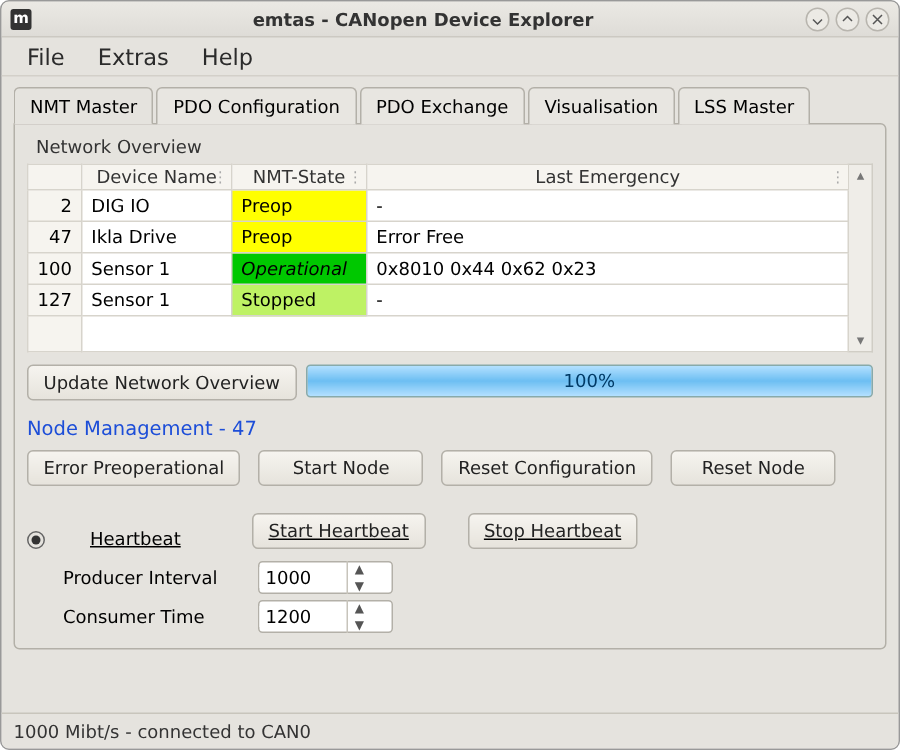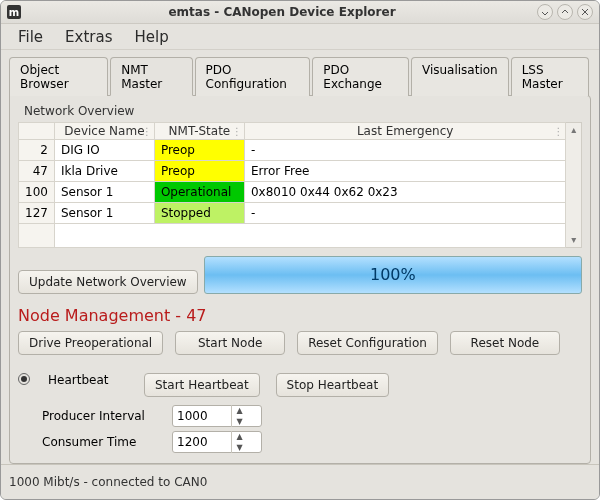--- a/index.html
+++ b/index.html
@@ -18,41 +18,41 @@
   .tab.active { background: #e5e3de; border-bottom: 1px solid #e5e3de; font-weight: normal; z-index:2;}
   .tabpanel { border: 1px solid #b3b0a8; border-radius: 0 4px 4px 4px; background: #e5e3de; padding: 6px 8px 10px 8px; flex:0 0 auto;}
   .grouplabel { font-size: 12px; color: #333; margin: 2px 0 4px 6px; }
   .tablewrap { position:relative; display:flex;}
   table { border-collapse: collapse; width: 100%; background: #fff; font-size: 12px; }
   th { background: #f6f4ef; border: 1px solid #d7d4cc; padding: 1px 6px; font-weight: normal; color:#333; text-align:center; position:relative;}
   th .dots{position:absolute;right:2px;top:3px;font-size:10px;color:#aaa;}
   td { border: 1px solid #d7d4cc; padding: 3px 6px; }
   td.idcol { background: #f6f4ef; text-align:right; width:28px;}
   .nmt-yellow { background: #ffff00; }
-  .nmt-green { background: #00c800; }
+  .nmt-green { background: #00c800; font-style: italic; }
   .nmt-orange { background: #bef264; }
   .emptyrow td { height: 24px; border-top:none;}
   .scrollbar { width: 16px; background: #efede8; border:1px solid #d0cdc5; border-left:none; display:flex;flex-direction:column;align-items:center;justify-content:space-between;font-size:10px;color:#777;}
   .scrollbtn{height:14px;display:flex;align-items:center;justify-content:center;cursor:pointer;width:100%;}
-  .row { display: flex; align-items: flex-end; gap: 6px; margin-top: 8px; }
+  .row { display: flex; align-items: flex-start; gap: 6px; margin-top: 8px; }
   .btn { background: linear-gradient(#f6f4ef,#e6e3dc); border: 1px solid #b3b0a8; border-radius: 4px; font-size: 12px; color:#222; padding: 4px 10px; cursor:pointer;}
   .btn.wide { min-width: 140px; text-align:center;}
-  .progress { flex:1; height: 38px; border: 1px solid #8aa; border-radius: 3px; background: linear-gradient(#b3e0ff,#6cbef2,#b3e0ff); display:flex;align-items:center;justify-content:center;font-size:16px;color:#003a66;}
-  .section { margin-top: 12px; font-size: 16px; color:#b91c1c;}
+  .progress { flex:1; height: 22px; border: 1px solid #8aa; border-radius: 3px; background: linear-gradient(#b3e0ff,#6cbef2,#b3e0ff); display:flex;align-items:center;justify-content:center;font-size:12px;color:#003a66;}
+  .section { margin-top: 12px; font-size: 13px; color:#1d4ed8;}
   .btnrow { display:flex; gap: 12px; margin-top:6px;}
   .hb { margin-top: 18px; font-size:12px;}
-  .hb .hbrow{display:flex;align-items:flex-start;gap:16px;}
+  .hb .hbrow{display:flex;align-items:flex-end;gap:28px;text-decoration:underline;}
   .radio{width:12px;height:12px;border:1px solid #666;border-radius:50%;display:inline-flex;align-items:center;justify-content:center;margin-right:2px;}
   .radio.inner::after{content:"";width:6px;height:6px;background:#333;border-radius:50%;}
   .formgrid{margin-top:8px;margin-left:24px;display:grid;grid-template-columns: 130px 90px;row-gap:4px;align-items:center;font-size:12px;}
   .spin{display:flex;align-items:center;border:1px solid #b3b0a8;border-radius:3px;background:#fff;height:22px;}
   .spin input{border:none;width:58px;font-size:12px;padding:0 4px;outline:none;}
   .spin .arrows{width:16px;display:flex;flex-direction:column;border-left:1px solid #c7c4bb;}
   .spin .arrow{height:11px;font-size:8px;display:flex;align-items:center;justify-content:center;color:#555;cursor:pointer;}
-  .statusbar{height:36px;border-top:1px solid #c8c5bc;font-size:12px;color:#333;display:flex;align-items:center;padding:0 8px;background:#e5e3de;}
+  .statusbar{height:24px;border-top:1px solid #c8c5bc;font-size:12px;color:#333;display:flex;align-items:center;padding:0 8px;background:#e5e3de;}
 </style>
 </head>
 <body>
 
 <div class="window">
 
   <div class="titlebar">
     <div class="appicon">m</div>
     <div class="title">emtas - CANopen Device Explorer</div>
     <div class="winbtns">
@@ -75,21 +75,20 @@
   </div>
 
   <div class="menubar">
     <span>File</span>
     <span>Extras</span>
     <span>Help</span>
   </div>
 
   <div class="content">
     <div class="tabs">
-      <div class="tab">Object Browser</div>
       <div class="tab active">NMT Master</div>
       <div class="tab">PDO Configuration</div>
       <div class="tab">PDO Exchange</div>
       <div class="tab">Visualisation</div>
       <div class="tab">LSS Master</div>
     </div>
 
     <div class="tabpanel">
       <div class="grouplabel">Network Overview</div>
 
@@ -140,21 +139,21 @@
         </div>
       </div>
 
       <div class="row">
         <button class="btn">Update Network Overview</button>
         <div class="progress">100%</div>
       </div>
 
       <div class="section">Node Management  -  47</div>
       <div class="btnrow">
-        <button class="btn wide">Drive Preoperational</button>
+        <button class="btn wide">Error Preoperational</button>
         <button class="btn" style="min-width:110px">Start Node</button>
         <button class="btn wide">Reset Configuration</button>
         <button class="btn" style="min-width:110px">Reset Node</button>
       </div>
 
       <div class="hb">
         <div class="hbrow">
           <span class="radio inner"></span>
           <span style="width:80px">Heartbeat</span>
           <button class="btn" style="min-width:110px">Start Heartbeat</button>

